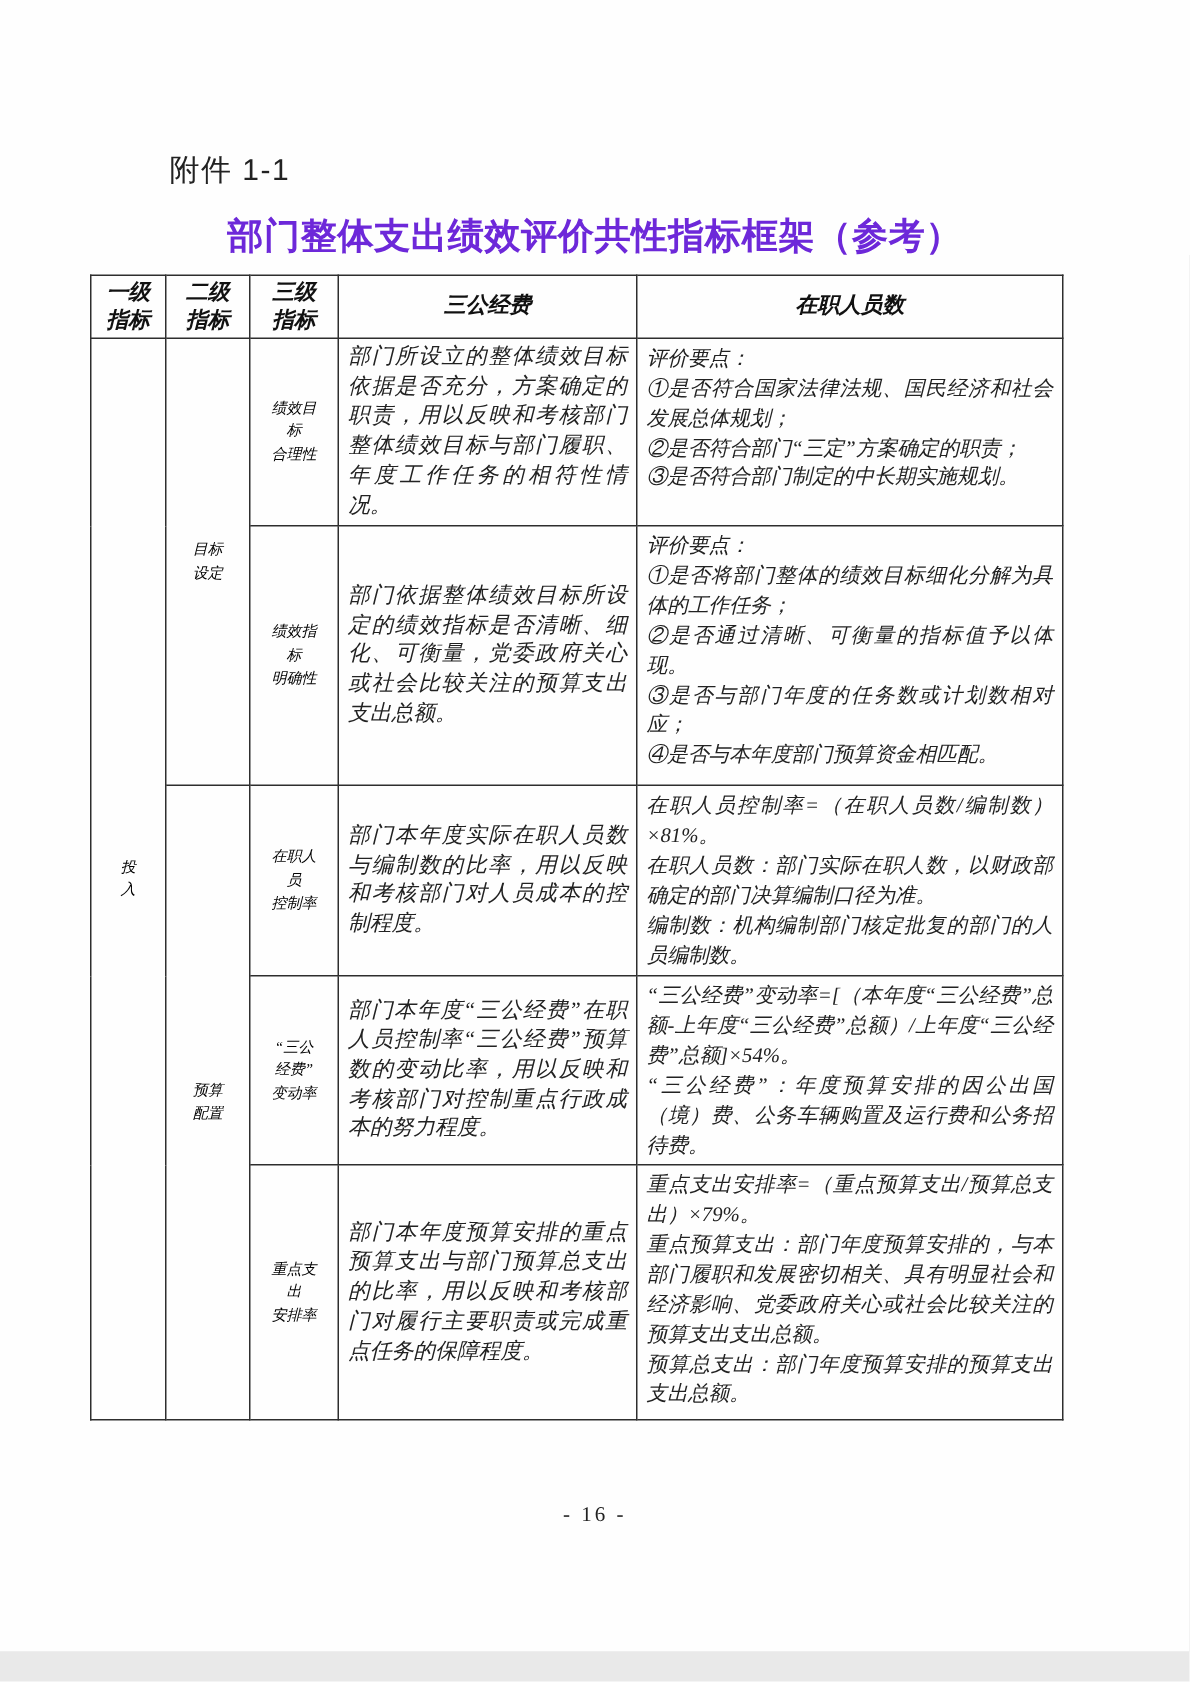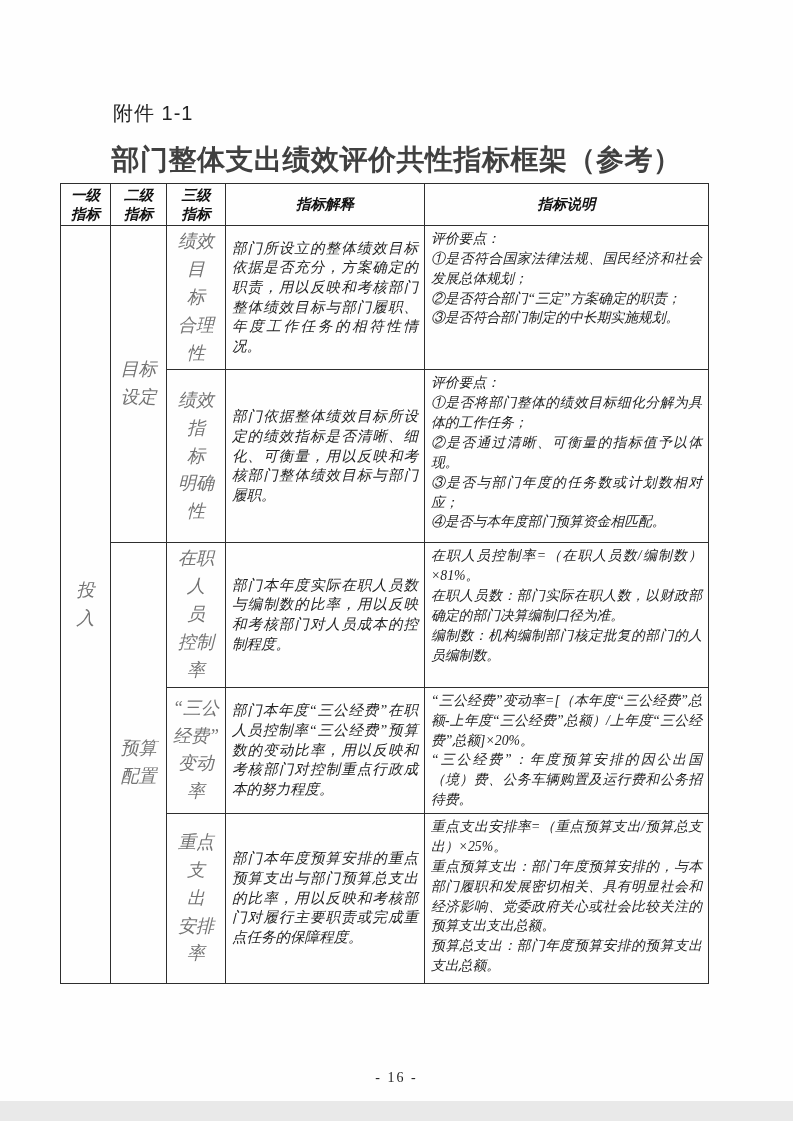--- a/index.html
+++ b/index.html
@@ -16,24 +16,24 @@
     position:absolute; left:113px; top:100px;
     font-size:20px;
     font-family:"Liberation Sans", sans-serif;
     color:#222;
     letter-spacing:1px;
   }
   .doc-title {
     position:absolute; left:0; right:0; top:141px;
     margin:0;
     text-align:center;
-    font-size:28px;
+    font-size:24px;
     font-weight:bold;
     font-family:"Liberation Sans", sans-serif;
-    color:#404040;
+    color:#6d28d9;
     letter-spacing:0.5px;
   }
   table.indicator-table {
     position:absolute; left:60px; top:183px;
     width:648px;
     border-collapse:collapse;
     table-layout:fixed;
     font-style:italic;
   }
   .indicator-table th, .indicator-table td {
@@ -49,23 +49,23 @@
     text-align:center;
     vertical-align:middle;
     white-space:pre-line;
     line-height:1.25;
     color:#111;
   }
   td.level1-cell, td.level2-cell, td.level3-cell {
     text-align:center;
     vertical-align:middle;
     white-space:pre-line;
-    font-size:18px;
+    font-size:10px;
     line-height:1.55;
-    color:#737373;
+    color:#000000;
   }
   td.explain-cell {
     vertical-align:middle;
     font-size:14.5px;
     line-height:1.36;
     text-align:justify;
     color:#222;
     padding:3px 6px;
   }
   td.desc-cell {
@@ -78,21 +78,21 @@
     padding:3px 6px;
     margin-left:36px;
   }
   tr.row-header { height:42px; }
   tr.row-1 { height:120px; }
   tr.row-2 { height:173px; }
   tr.row-3 { height:127px; }
   tr.row-4 { height:120px; }
   tr.row-5 { height:170px; }
   .pageno {
-    position:absolute; left:0; right:0; top:1070px;
+    position:absolute; left:0; right:0; top:1003px;
     text-align:center;
     font-size:14px;
     color:#222;
     font-family:"Liberation Serif", serif;
     letter-spacing:2px;
   }
 </style>
 </head>
 <body>
 
@@ -111,22 +111,22 @@
       <col style="width:284px">
     </colgroup>
     <thead>
       <tr class="row-header">
         <th>一级
 指标</th>
         <th>二级
 指标</th>
         <th>三级
 指标</th>
-        <th>指标解释</th>
-        <th>指标说明</th>
+        <th>三公经费</th>
+        <th>在职人员数</th>
       </tr>
     </thead>
     <tbody>
       <tr class="row-1">
         <td class="level1-cell" rowspan="5">投
 入</td>
         <td class="level2-cell" rowspan="2">目标
 设定</td>
         <td class="level3-cell">绩效目
 标
@@ -134,21 +134,21 @@
         <td class="explain-cell">部门所设立的整体绩效目标依据是否充分，方案确定的职责，用以反映和考核部门整体绩效目标与部门履职、年度工作任务的相符性情况。</td>
         <td class="desc-cell">评价要点：
 ①是否符合国家法律法规、国民经济和社会发展总体规划；
 ②是否符合部门“三定”方案确定的职责；
 ③是否符合部门制定的中长期实施规划。</td>
       </tr>
       <tr class="row-2">
         <td class="level3-cell">绩效指
 标
 明确性</td>
-        <td class="explain-cell">部门依据整体绩效目标所设定的绩效指标是否清晰、细化、可衡量，用以反映和考核部门整体绩效目标与部门履职。</td>
+        <td class="explain-cell">部门依据整体绩效目标所设定的绩效指标是否清晰、细化、可衡量，党委政府关心或社会比较关注的预算支出支出总额。</td>
         <td class="desc-cell">评价要点：
 ①是否将部门整体的绩效目标细化分解为具体的工作任务；
 ②是否通过清晰、可衡量的指标值予以体现。
 ③是否与部门年度的任务数或计划数相对应；
 ④是否与本年度部门预算资金相匹配。</td>
       </tr>
       <tr class="row-3">
         <td class="level2-cell" rowspan="3">预算
 配置</td>
         <td class="level3-cell">在职人
@@ -157,29 +157,29 @@
         <td class="explain-cell">部门本年度实际在职人员数与编制数的比率，用以反映和考核部门对人员成本的控制程度。</td>
         <td class="desc-cell">在职人员控制率=（在职人员数/编制数）×81%。
 在职人员数：部门实际在职人数，以财政部确定的部门决算编制口径为准。
 编制数：机构编制部门核定批复的部门的人员编制数。</td>
       </tr>
       <tr class="row-4">
         <td class="level3-cell">“三公
 经费”
 变动率</td>
         <td class="explain-cell">部门本年度“三公经费”在职人员控制率“三公经费”预算数的变动比率，用以反映和考核部门对控制重点行政成本的努力程度。</td>
-        <td class="desc-cell">“三公经费”变动率=[（本年度“三公经费”总额-上年度“三公经费”总额）/上年度“三公经费”总额]×20%。
+        <td class="desc-cell">“三公经费”变动率=[（本年度“三公经费”总额-上年度“三公经费”总额）/上年度“三公经费”总额]×54%。
 “三公经费”：年度预算安排的因公出国（境）费、公务车辆购置及运行费和公务招待费。</td>
       </tr>
       <tr class="row-5">
         <td class="level3-cell">重点支
 出
 安排率</td>
         <td class="explain-cell">部门本年度预算安排的重点预算支出与部门预算总支出的比率，用以反映和考核部门对履行主要职责或完成重点任务的保障程度。</td>
-        <td class="desc-cell">重点支出安排率=（重点预算支出/预算总支出）×25%。
+        <td class="desc-cell">重点支出安排率=（重点预算支出/预算总支出）×79%。
 重点预算支出：部门年度预算安排的，与本部门履职和发展密切相关、具有明显社会和经济影响、党委政府关心或社会比较关注的预算支出支出总额。
 预算总支出：部门年度预算安排的预算支出支出总额。</td>
       </tr>
     </tbody>
   </table>
 
   <div class="pageno">- 16 -</div>
 
 </div>
 

